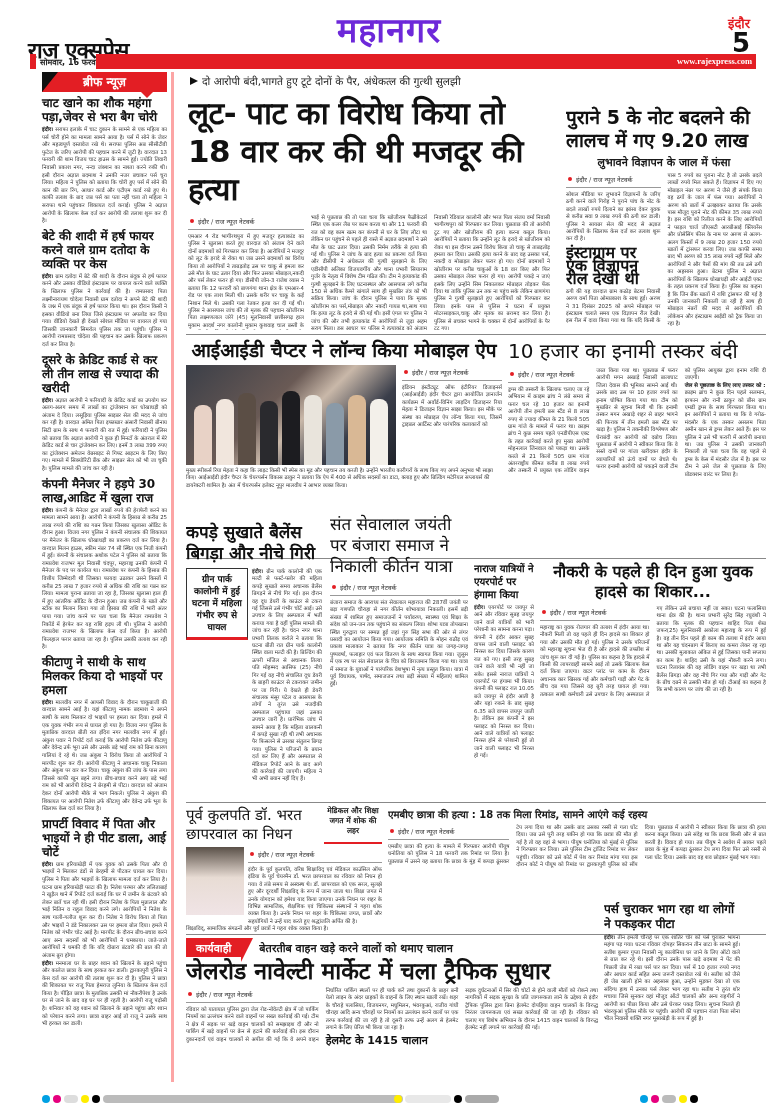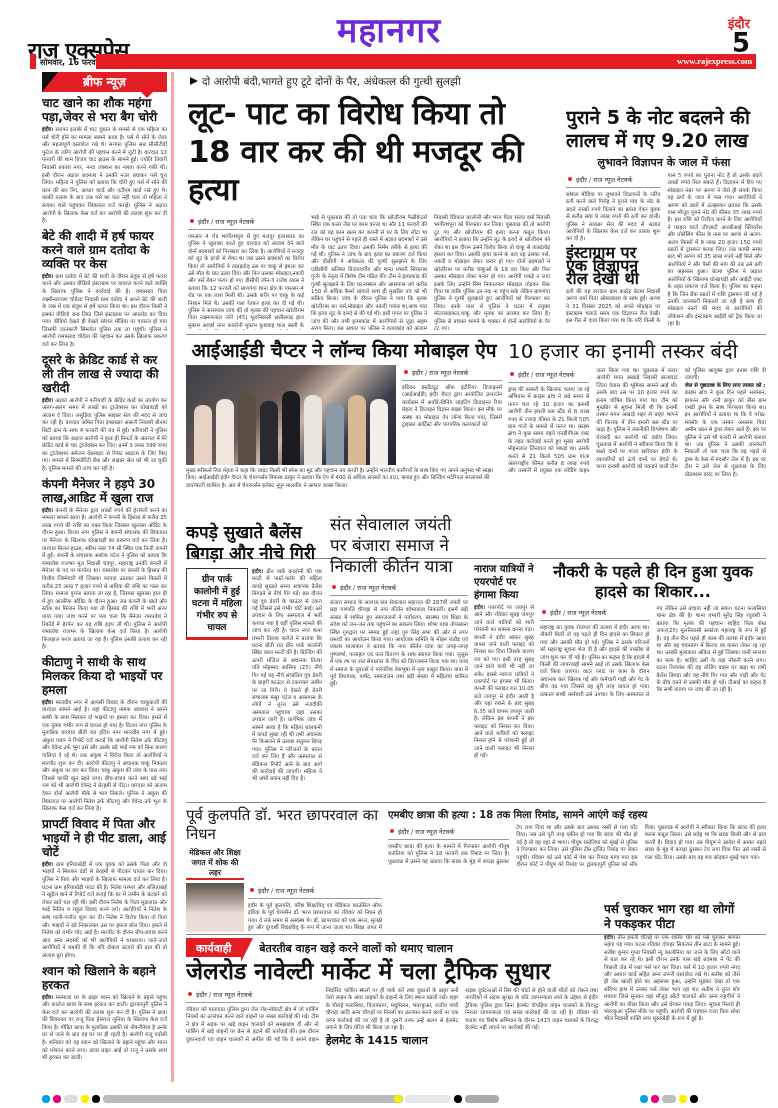--- a/index.html
+++ b/index.html
@@ -84,21 +84,20 @@
   </div>
   <div class="brief">
     <h3>कीटाणु ने साथी के साथ मिलकर किया दो भाइयों पर हमला</h3>
     <p><b>इंदौर।</b> <span>मालवीय नगर में आपसी विवाद के दौरान चाकूबाजी की वारदात सामने आई है। यहां कीटाणु नामक बदमाश ने अपने साथी के साथ मिलकर दो भाइयों पर हमला कर दिया। हमले में एक युवक गंभीर रूप से घायल हो गया है। विजय नगर पुलिस के मुताबिक वारदात बीती रात इंदिरा नगर मालवीय नगर में हुई। अंकुश पवार ने रिपोर्ट दर्ज कराई कि आरोपी नितेश उर्फ कीटाणु और देवेन्द्र उर्फ भूरा उसे और उसके बड़े भाई राम को बिना कारण गालियां दे रहे थे। जब अंकुश ने विरोध किया तो आरोपियों ने मारपीट शुरू कर दी। आरोपी कीटाणु ने अचानक चाकू निकाला और अंकुश पर वार कर दिया। चाकू अंकुश की जांघ के पास लगा जिससे काफी खून बहने लगा। बीच-बचाव करने आए बड़े भाई राम को भी आरोपी देवेन्द्र ने बेरहमी से पीटा। वारदात को अंजाम देकर दोनों आरोपी मौके से भाग निकले। पुलिस ने अंकुश की शिकायत पर आरोपी नितेश उर्फ कीटाणु और देवेन्द्र उर्फ भूरा के खिलाफ केस दर्ज कर लिया है।</span></p>
   </div>
   <div class="brief">
     <h3>प्रापर्टी विवाद में पिता और भाइयों ने ही पीट डाला, आई चोटें</h3>
     <p><b>इंदौर।</b> <span>ग्राम हरियाखेड़ी में एक युवक को उसके पिता और दो भाइयों ने मिलकर डंडों से बेरहमी से पीटकर घायल कर दिया। पुलिस ने पिता और भाइयों के खिलाफ मामला दर्ज कर लिया है। घटना ग्राम हरियाखेड़ी फाटा की है। नितेश परमार और ललिताबाई ने खुड़ैल थाने में रिपोर्ट दर्ज कराई कि घर में जमीन के बंटवारे को लेकर बातें चल रही थीं। इसी दौरान नितेश के पिता मुन्नालाल और भाई नितिन व राहुल विवाद करने लगे। आरोपियों ने नितेश के साथ गाली-गलौज शुरू कर दी। नितेश ने विरोध किया तो पिता और भाइयों ने डंडे निकालकर उस पर हमला बोल दिया। हमले में नितेश को गंभीर चोट आई है। मारपीट के दौरान बीच-बचाव करने आए अन्य सदस्यों को भी आरोपियों ने धमकाया। जाते-जाते आरोपियों ने धमकी दी कि यदि दोबारा बंटवारे की बात की तो अंजाम बुरा होगा।</span></p>
   </div>
   <div class="brief">
-    <h3>श्वान को खिलाने के बहाने हरकत</h3>
     <p><b>इंदौर।</b> <span>मनमाला घर के बाहर श्वान को खिलाने के बहाने पहुंचा और कालेज छात्रा के साथ हरकत कर डाली। द्वारकापुरी पुलिस ने केस दर्ज कर आरोपी की तलाश शुरू कर दी है। पुलिस ने छात्रा की शिकायत पर राजू पिता हेमराज लुनिया के खिलाफ केस दर्ज किया है। पीड़ित छात्रा के मुताबिक उसकी मां नौकरीपेशा है उनके घर से जाने के बाद वह घर पर ही रहती है। आरोपी राजू पड़ोसी है। शनिवार को वह श्वान को खिलाने के बहाने पहुंचा और श्वान को परेशान करने लगा। छात्रा बाहर आई तो राजू ने उसके साथ भी हरकत कर डाली।</span></p>
   </div>
 </div>
 
 <div class="story" style="left:188px; top:74px; width:362px; height:256px; overflow:hidden;">
   <div class="kicker" style="border:none; font-size:10.5px;">दो आरोपी बंदी,भागते हुए टूटे दोनों के पैर, अंधेकत्ल की गुत्थी सुलझी</div>
   <div class="headline-xl" style="margin-top:6px; font-size:31px;">लूट- पाट का विरोध किया तो 18 वार कर की थी मजदूर की हत्या</div>
   <div class="cols3" style="margin-top:6px;">
     <div class="byline">इंदौर / राज न्यूज़ नेटवर्क</div>
     <div class="body">एमआर 4 रोड भागीरथपुरा में हुए मजदूर हत्याकांड का पुलिस ने खुलासा करते हुए वारदात को अंजाम देने वाले दोनों बदमाशों को गिरफ्तार कर लिया है। आरोपियों ने मजदूर को लूट के इरादे से रोका था जब उसने बदमाशों का विरोध किया तो आरोपियों ने ताबड़तोड़ उस पर चाकू से हमला कर उसे मौत के घाट उतार दिया और फिर उसका मोबाइल,नकदी और पर्स लेकर फरार हो गए। डीसीपी जोन-3 राजेश व्यास ने बताया कि 12 फरवरी को बाणगंगा थाना क्षेत्र के एमआर-4 रोड पर एक लाश मिली थी। उसके शरीर पर चाकू के कई निशान मिले थे। उसकी गला रेतकर हत्या कर दी गई थी। पुलिस ने आसपास जांच की तो मृतक की पहचान खोजीराम पिता लक्ष्मणलाल जरेरे (45) मूलनिवासी छत्तीसगढ़ हाल मुकाम आदर्श नगर कालोनी मुकाम कुशवाह चाल बस्ती के रूप में हुई। पुलिस ने इंदौर में उसके साथ रह रहे जीजा और भाई से पूछताछ की तो पता चला कि खोजीराम फैब्रीकेटर्स स्थित एक कलर लैब पर काम करता था और 11 फरवरी की रात को वह काम खत्म कर कंपनी से घर के लिए लौटा था लेकिन घर पहुंचने से पहले ही रास्ते में अज्ञात बदमाशों ने उसे मौत के घाट उतार दिया। उसकी निर्मम तरीके से हत्या की गई थी। पुलिस ने जांच के बाद हत्या का प्रकरण दर्ज किया और डीसीपी ने अंधेकत्ल की गुत्थी सुलझाने के लिए एडीसीपी अलिका विजयवर्गीय और थाना प्रभारी सियाराम गुर्जर के नेतृत्व में विशेष टीम गठित की। टीम ने हत्याकांड की गुत्थी सुलझाने के लिए घटनास्थल और आसपास लगे करीब 150 से अधिक कैमरे खंगाले साथ ही मुखबिर तंत्र को भी सक्रिय किया। जांच के दौरान पुलिस ने पाया कि मृतक खोजीराम का पर्स,मोबाइल और नकदी गायब था,साथ गया कि हत्या लूट के इरादे से की गई थी। इसी एंगल पर पुलिस ने जांच की और तभी हत्याकांड में आरोपियों से जुड़ा अहम सुराग मिला। इस आधार पर पुलिस ने हत्याकांड को अंजाम देने वाले बदमाश आर्यन उर्फ लड्डू पिता ओमप्रकाश वर्मा निवासी रेडियाल कालोनी और भरत पिता संजय वर्मा निवासी भागीरथपुरा को गिरफ्तार कर लिया। पूछताछ की तो आरोपी टूट गए और खोजीराम की हत्या करना कबूल किया। आरोपियों ने बताया कि उन्होंने लूट के इरादे से खोजीराम को रोका था इस दौरान उसने विरोध किया तो चाकू से ताबड़तोड़ हमला कर दिया। उसकी हत्या करने के बाद वह उसका पर्स, नकदी व मोबाइल लेकर फरार हो गए। दोनों बदमाशों ने खोजीराम पर करीब चाकुओं के 18 वार किए और फिर उसका मोबाइल लेकर फरार हो गए। आरोपी पकड़े न जाएं इसके लिए उन्होंने सिम निकालकर मोबाइल तोड़कर फेंक दिया था ताकि पुलिस उन तक ना पहुंच सके लेकिन बाणगंगा पुलिस ने गुत्थी सुलझाते हुए आरोपियों को गिरफ्तार कर लिया। इनके पास से पुलिस ने घटना में प्रयुक्त मोटरसाइकल,चाकू और मृतक का बरामद कर लिया है। पुलिस से बचकर भागने के चक्कर में दोनों आरोपियों के पैर टूट गए।</div>
@@ -175,21 +174,21 @@
   <div class="headline-md" style="font-size:16px; line-height:20px; text-align:center;">नौकरी के पहले ही दिन हुआ युवक हादसे का शिकार...</div>
   <div class="cols2" style="margin-top:3px;">
     <div class="byline">इंदौर / राज न्यूज़ नेटवर्क</div>
     <div class="body">महाराष्ट्र का युवक रोजगार की तलाश में इंदौर आया था। नौकरी मिली तो वह पहले ही दिन हादसे का शिकार हो गया और उसकी मौत हो गई। पुलिस ने उसके परिजनों को महाराष्ट्र सूचना भेज दी है और हादसे की तफ्तीश से जांच शुरू कर दी गई है। पुलिस का कहना है कि हादसे में किसी की लापरवाही सामने आई तो उसके खिलाफ केस दर्ज किया जाएगा। वाटर प्लांट पर काम के दौरान अचानक कार खिसक गई और कर्मचारी गाड़ी और गेट के बीच दब गया जिससे वह बुरी तरह घायल हो गया। तत्काल साथी कर्मचारी उसे उपचार के लिए अस्पताल ले गए लेकिन उसे बचाया नहीं जा सका। घटना फलासिया थाना क्षेत्र की है। थाना प्रभारी सुरेंद्र सिंह रघुवंशी ने बताया कि मृतक की पहचान शाहिद पिता शेख जफर(25) मूलनिवासी अकोला महाराष्ट्र के रूप में हुई है। वह तीन दिन पहले ही काम की तलाश में इंदौर आया था और यह चंदनबाग में किराए का कमरा लेकर रह रहा था। उसकी मुलाकात अंकित से हुई जिसका पानी सप्लाय का काम है। शाहिद उसी के यहां नौकरी करने लगा। घटना रिलायंस की वह लोडिंग वाहन पर खड़ा था तभी बैलेंस बिगड़ा और वह नीचे गिर गया और गाड़ी और गेट के बीच दबने से उसकी मौत हो गई। टीआई का कहना है कि सभी कारण पर जांच की जा रही है।</div>
   </div>
 </div>
 
 <div class="sep" style="left:186px; top:802px; width:580px;"></div>
 
 <div class="story" style="left:186px; top:806px; width:196px; height:126px; overflow:hidden;">
-  <div style="display:flex; gap:4px;flex-direction:column;">
+  <div style="display:flex; gap:4px;">
     <div class="headline-md headline-light" style="font-size:15px; line-height:19px; flex:1;">पूर्व कुलपति डॉ. भरत छापरवाल का निधन</div>
     <div style="width:58px; font-size:7.5px; line-height:10px; font-weight:bold; text-align:center; border-bottom:2px solid #e31e24;">मेडिकल और शिक्षा जगत में शोक की लहर</div>
   </div>
   <div style="display:flex; gap:4px; margin-top:3px;">
     <div style="width:58px;">
       <div class="photo" style="width:58px; height:68px; background:linear-gradient(180deg,#5a5048 0%,#e8dcd4 45%,#f0e4e6 100%);"></div>
     </div>
     <div style="flex:1;">
       <div class="byline">इंदौर / राज न्यूज़ नेटवर्क</div>
       <div class="body">इंदौर के पूर्व कुलपति, वरिष्ठ शिक्षाविद् एवं मेडिकल काउंसिल ऑफ इंडिया के पूर्व चेयरमैन डॉ. भरत छापरवाल का रविवार को निधन हो गया। वे लंबे समय से अस्वस्थ थे। डॉ. छापरवाल को एक सरल, सुलझे हुए और दूरदर्शी शिक्षाविद् के रूप में जाना जाता था। शिक्षा जगत में उनके योगदान को हमेशा याद किया जाएगा। उनके निधन पर शहर के विभिन्न सामाजिक, शैक्षणिक एवं चिकित्सा संस्थानों ने गहरा शोक व्यक्त किया है। उनके निधन पर शहर के चिकित्सा जगत, छात्रों और सहयोगियों ने उन्हें याद करते हुए श्रद्धांजलि अर्पित की है।</div>

